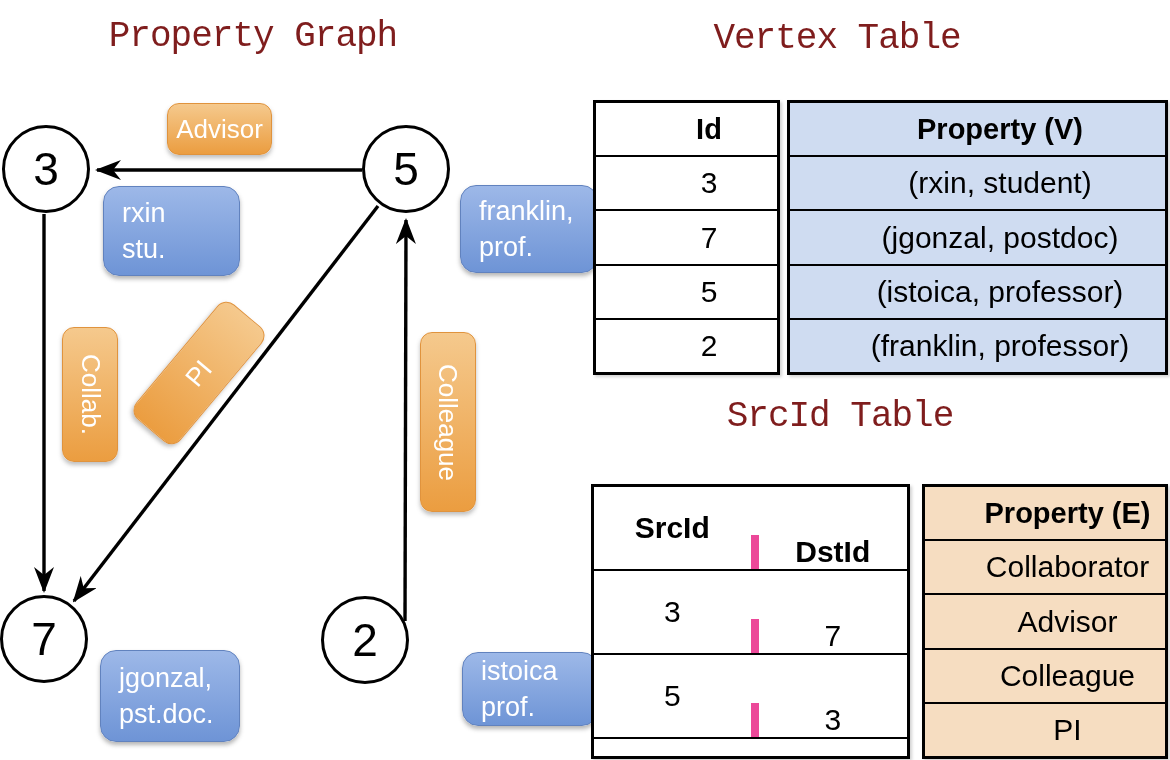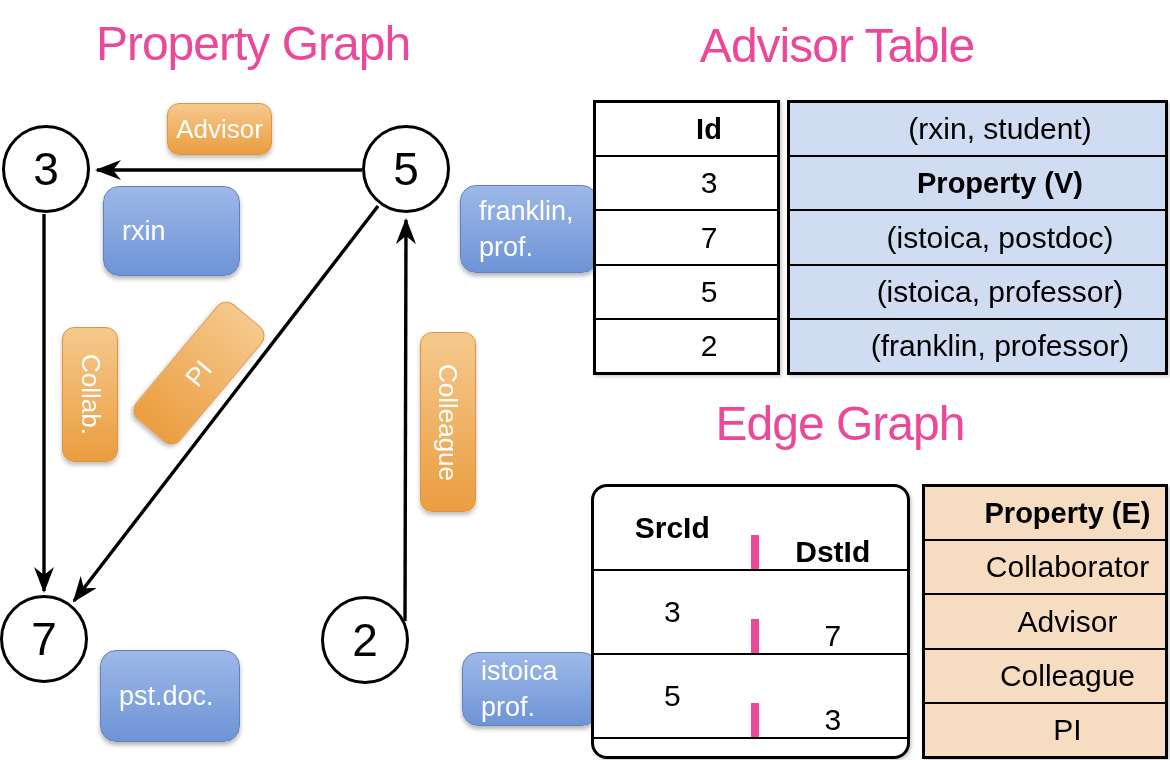--- a/index.html
+++ b/index.html
@@ -1,18 +1,18 @@
 <!DOCTYPE html>
 <html><head>
 <meta charset="utf-8">
 <style>
   html,body{margin:0;padding:0;background:#fff;}
   #page{position:relative;width:1170px;height:760px;background:#fff;overflow:hidden;
         font-family:"Liberation Sans",sans-serif;color:#000;}
-  .title{position:absolute;text-align:center;font-size:48px;letter-spacing:-1px;color:#ec4899;white-space:nowrap;}
+  .title{position:absolute;text-align:center;font-size:36px;letter-spacing:-1px;color:#7f1d1d;white-space:nowrap;font-family:Liberation Mono, monospace;}
 
   
   #graph{position:absolute;left:0;top:0;width:585px;height:760px;}
   #edges{position:absolute;left:0;top:0;}
   .vertex{position:absolute;width:88px;height:88px;box-sizing:border-box;border:3.5px solid #000;
           border-radius:50%;background:#fff;display:flex;align-items:center;justify-content:center;
           font-size:46px;}
   .v3{left:2px;top:125px;} .v5{left:362px;top:125px;}
   .v7{left:0px;top:595px;} .v2{left:321px;top:596px;}
 
@@ -43,21 +43,21 @@
   .t-vertex{left:0;top:18px;width:504px;}
   .t-edge{left:0;top:396px;width:510px;}
 
   .tbox{position:absolute;box-sizing:border-box;border:3px solid #000;background:#fff;
         display:flex;flex-direction:column;box-shadow:2px 2px 3px rgba(0,0,0,.18);}
   .trow{flex:1;display:flex;align-items:center;justify-content:center;font-size:30px;white-space:nowrap;padding-left:45px;}
   .trow + .trow{border-top:2px solid #000;}
   .th{font-weight:bold;font-size:29px;}
   .vt-id{left:8px;top:100px;width:187px;height:275px;}
   .vt-prop{left:202px;top:100px;width:381px;height:275px;background:#cfdcf1;}
-  .et-ids{left:6px;top:484px;width:319px;height:275px;border-radius:16px;}
+  .et-ids{left:6px;top:484px;width:319px;height:275px;}
   .et-prop{left:337px;top:484px;width:246px;height:275px;background:#f6ddc1;}
   .trow2{flex:1;display:grid;grid-template-columns:50% 50%;}
   .trow2 + .trow2{border-top:2px solid #000;}
   .cell{display:flex;align-items:center;justify-content:center;font-size:30px;}
   .cell.cr{border-left:8px solid #ec4899;margin-top:48px;}
 </style>
 </head>
 <body>
 
 <div id="page">
@@ -77,64 +77,66 @@
       <line x1="405" y1="621" x2="406" y2="220" stroke="#000" stroke-width="3.4" marker-end="url(#arrow)"></line>
     </svg>
 
     <div class="vertex v3">3</div>
     <div class="vertex v5">5</div>
     <div class="vertex v7">7</div>
     <div class="vertex v2">2</div>
 
     <div class="pbox b-rxin">
       <span>rxin</span>
+      <span>stu.</span>
     </div>
     <div class="pbox b-franklin">
       <span>franklin,</span>
       <span>prof.</span>
     </div>
     <div class="pbox b-jgonzal">
+      <span>jgonzal,</span>
       <span>pst.doc.</span>
     </div>
     <div class="pbox b-istoica">
       <span>istoica</span>
       <span>prof.</span>
     </div>
 
     <div class="ebox e-advisor">Advisor</div>
     <div class="ebox e-collab">
       <span class="vtext">Collab.</span>
     </div>
     <div class="ebox e-colleague">
       <span class="vtext">Colleague</span>
     </div>
     <div class="ebox e-pi">
       <span class="pitext">PI</span>
     </div>
   </div>
 
   <div id="rightpanel">
-    <div class="title t-vertex">Advisor Table</div>
+    <div class="title t-vertex">Vertex Table</div>
 
     <div class="tbox vt-id">
       <div class="trow th">Id</div>
       <div class="trow">3</div>
       <div class="trow">7</div>
       <div class="trow">5</div>
       <div class="trow">2</div>
     </div>
     <div class="tbox vt-prop">
+      <div class="trow th">Property (V)</div>
       <div class="trow">(rxin, student)</div>
-      <div class="trow th">Property (V)</div>
-      <div class="trow">(istoica, postdoc)</div>
+      <div class="trow">(jgonzal, postdoc)</div>
       <div class="trow">(istoica, professor)</div>
       <div class="trow">(franklin, professor)</div>
     </div>
 
-    <div class="title t-edge">Edge Graph</div>
+    <div class="title t-edge">SrcId Table</div>
 
     <div class="tbox et-ids">
       <div class="trow2">
         <div class="cell th">SrcId</div>
         <div class="cell cr th">DstId</div>
       </div>
       <div class="trow2">
         <div class="cell">3</div>
         <div class="cell cr">7</div>
       </div>

